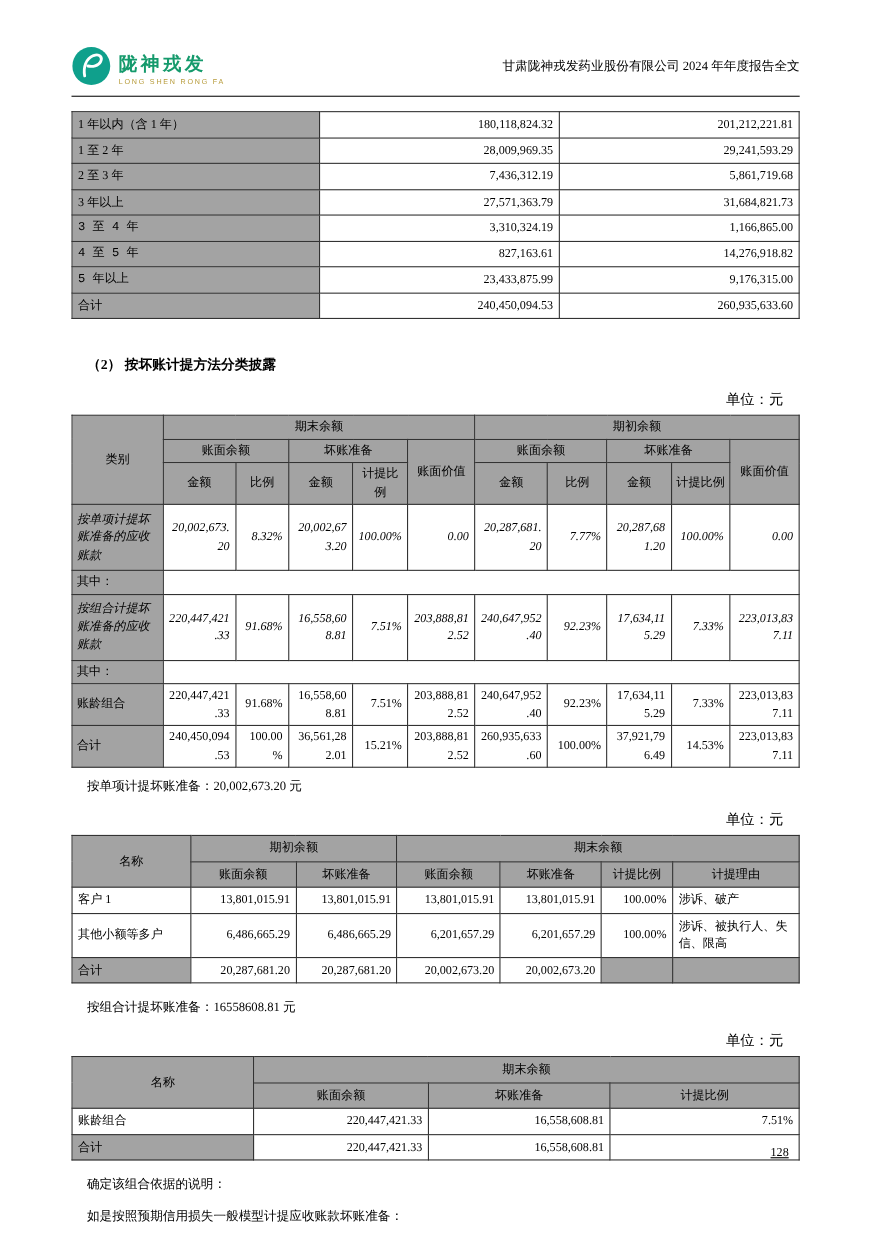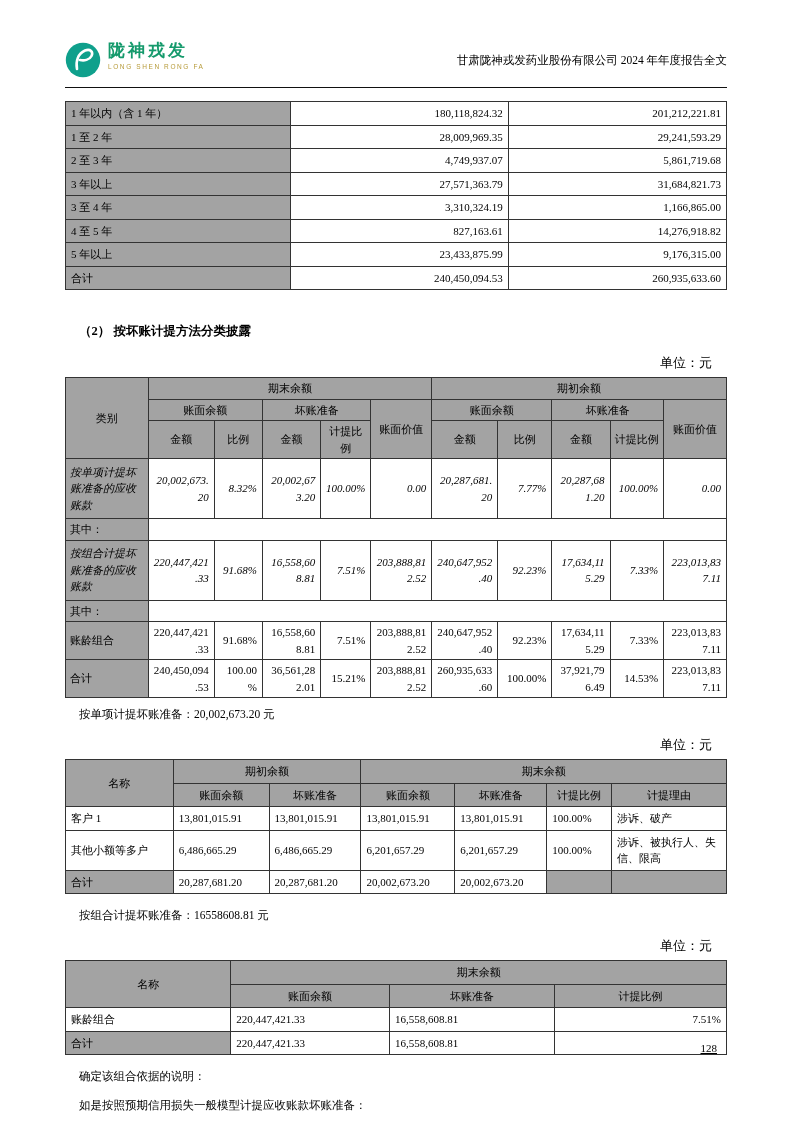--- a/index.html
+++ b/index.html
@@ -2,36 +2,36 @@
 <html><head>
 <meta charset="utf-8">
 <style>
   * { margin:0; padding:0; box-sizing:border-box; }
   html, body { background:#ffffff; }
   body { font-family:"Liberation Serif","DejaVu Serif",serif; color:#000; }
   .page { width:793px; height:1122px; margin:0 auto; background:#fff; position:relative; padding:42px 66px 0 65px; overflow:hidden; }
 
   
   .hdr { display:flex; justify-content:space-between; align-items:center; padding-bottom:9px; border-bottom:1.5px solid #111; }
-  .logo { display:flex; align-items:flex-start; gap:7px; }
+  .logo { display:flex; align-items:flex-end; gap:7px; }
   .logo-circle { width:36px; height:36px; display:inline-block; }
   .logo-text { display:flex; flex-direction:column; line-height:1.1; }
   .logo-cn { font-size:17px; font-weight:bold; color:#159a6c; letter-spacing:3px; font-family:"Liberation Sans",sans-serif; }
   .logo-en { font-size:6.5px; color:#b79b3a; letter-spacing:1.6px; font-family:"Liberation Sans",sans-serif; margin-top:2px; }
   .doc-title { font-size:11.5px; color:#000; }
 
   
   .tbl { width:100%; border-collapse:collapse; table-layout:fixed; font-size:11px; }
   .tbl td { border:1px solid #333; padding:3px 5px; line-height:1.5; vertical-align:middle; word-wrap:break-word; }
   .g { background:#a3a3a3; }
   .c { text-align:center; }
   .lab { text-align:left; padding-left:7px; }
   .r { text-align:right; padding-right:15px; }
-  .rs { padding-right:8px;margin-top:32px; }
-  .ind { padding-left:21px; }
+  .rs { text-align:right; padding-right:8px;margin-top:32px; }
+  .ind { padding-left:21px;font-family:Liberation Mono, monospace; }
 
   .aging { margin-top:13px; }
   .aging td { height:22px; }
 
   .sec-head { font-weight:bold; font-size:12.5px; padding-left:14px; margin-top:33px; }
   .unit { text-align:right; font-size:13px; padding:6px 15px 5px 0; margin-top:8px; }
   .note { font-size:11.5px; padding-left:14px; margin-top:9px; }
   .note-gap { margin-top:14px; }
 
   .method td { padding:2px 4px; }
@@ -79,21 +79,21 @@
       <td class="r">180,118,824.32</td>
       <td class="r">201,212,221.81</td>
     </tr>
     <tr>
       <td class="g lab">1 至 2 年</td>
       <td class="r">28,009,969.35</td>
       <td class="r">29,241,593.29</td>
     </tr>
     <tr>
       <td class="g lab">2 至 3 年</td>
-      <td class="r">4,749,937.07</td>
+      <td class="r">7,436,312.19</td>
       <td class="r">5,861,719.68</td>
     </tr>
     <tr>
       <td class="g lab">3 年以上</td>
       <td class="r">27,571,363.79</td>
       <td class="r">31,684,821.73</td>
     </tr>
     <tr>
       <td class="g lab ind">3 至 4 年</td>
       <td class="r">3,310,324.19</td>

